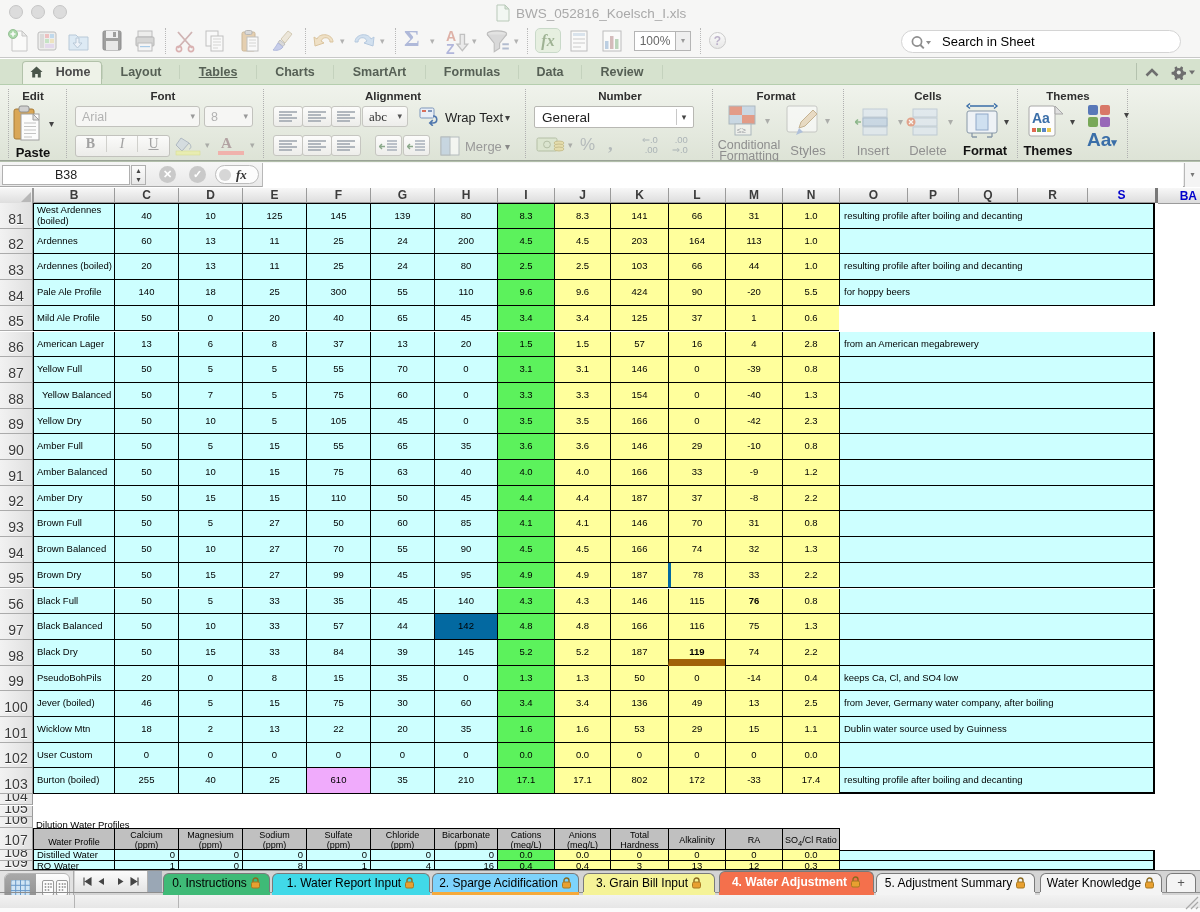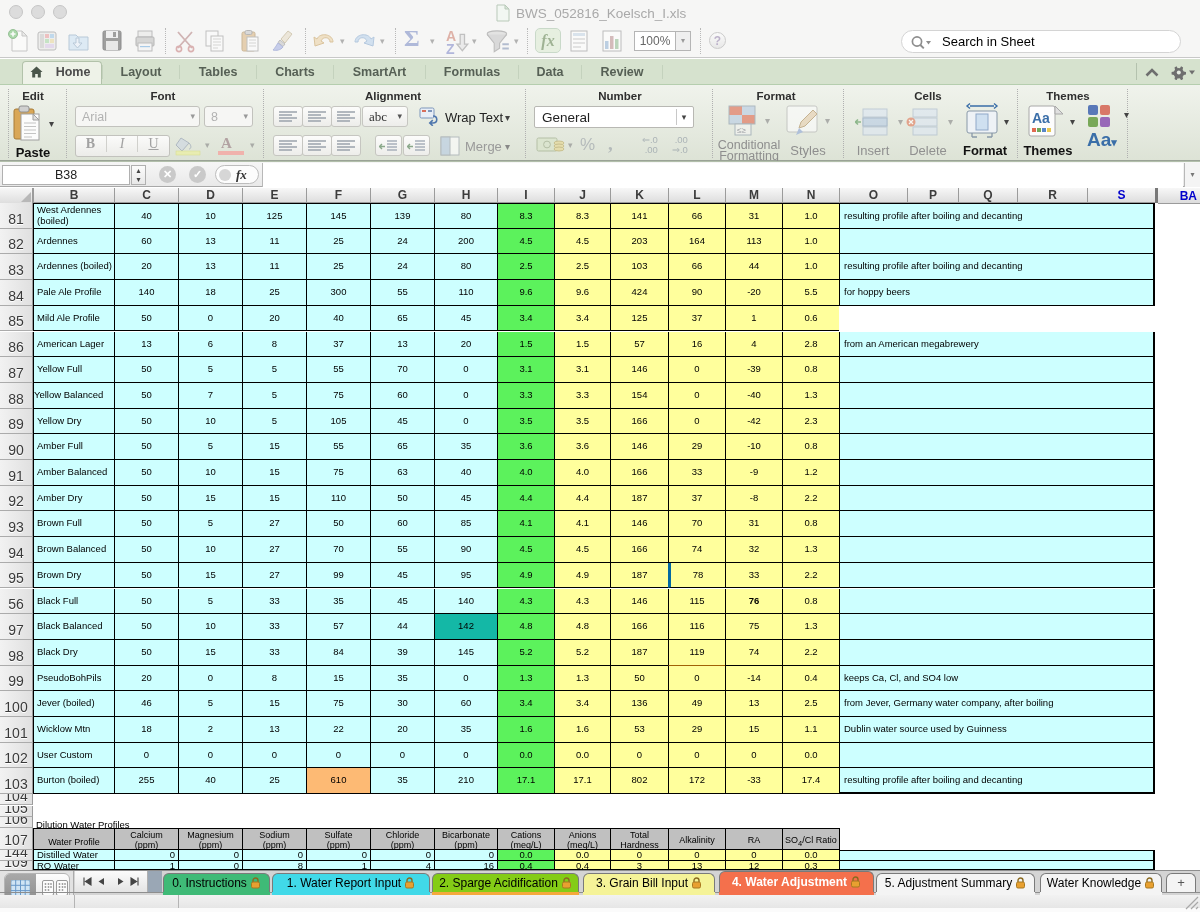--- a/index.html
+++ b/index.html
@@ -124,21 +124,21 @@
 <div class="ab" style="left:40px;top:3px;font-size:13px;color:#000000;">Search in Sheet</div>
     </div>
 </div>
 <div class="ab" style="left:0;top:59px;width:1200px;height:25px;background:#d6e2ce;">
 <div class="ab" style="left:22px;top:2px;width:80px;height:23px;background:#eef2e8;border:1px solid #b2c2aa;border-bottom:none;border-radius:4px 4px 0 0;"></div>
 <svg class="ab" style="left:30px;top:7px;" width="13" height="12" viewBox="0 0 13 12">
       <path d="M6.5 0.5 L12.5 6 h-1.7 v5.5 h-3 v-3.6 h-2.6 v3.6 h-3 V6 H0.5 z" fill="#4a554a"></path>
     </svg>
 <div class="ab" style="left:47px;top:6px;width:52px;font-size:12.5px;font-weight:bold;color:#4b4b4b;text-align:center;">Home</div>
 <div class="ab" style="left:102px;top:6px;width:77px;font-size:12.5px;font-weight:bold;color:#566055;text-align:center;border-left:1px solid #c4d2bd;">Layout</div>
-<div class="ab" style="left:179px;top:6px;width:77px;font-size:12.5px;font-weight:bold;color:#566055;text-align:center;border-left:1px solid #c4d2bd;">Tables</div>
+<div class="ab" style="left:179px;top:6px;width:77px;font-size:12.5px;font-weight:bold;color:#566055;text-align:center;border-left:1px solid #c4d2bd;text-decoration:underline;">Tables</div>
 <div class="ab" style="left:256px;top:6px;width:77px;font-size:12.5px;font-weight:bold;color:#566055;text-align:center;border-left:1px solid #c4d2bd;">Charts</div>
 <div class="ab" style="left:333px;top:6px;width:92px;font-size:12.5px;font-weight:bold;color:#566055;text-align:center;border-left:1px solid #c4d2bd;">SmartArt</div>
 <div class="ab" style="left:425px;top:6px;width:93px;font-size:12.5px;font-weight:bold;color:#566055;text-align:center;border-left:1px solid #c4d2bd;">Formulas</div>
 <div class="ab" style="left:518px;top:6px;width:63px;font-size:12.5px;font-weight:bold;color:#566055;text-align:center;border-left:1px solid #c4d2bd;">Data</div>
 <div class="ab" style="left:581px;top:6px;width:81px;font-size:12.5px;font-weight:bold;color:#566055;text-align:center;border-left:1px solid #c4d2bd;">Review</div>
 <div class="ab" style="left:662px;top:6px;height:14px;border-left:1px solid #c4d2bd;"></div>
 <div class="ab" style="left:1136px;top:4px;height:17px;border-left:1px solid #b4c2ae;"></div>
 <svg class="ab" style="left:1145px;top:9px;" width="14" height="9" viewBox="0 0 14 9">
       <path d="M1.5 7.5 L7 2 L12.5 7.5" fill="none" stroke="#6e6e6e" stroke-width="2.6"></path>
     </svg>
@@ -480,21 +480,21 @@
 <div class="cell" style="left:370px;top:170.2px;width:64px;height:25.7px;background:#cdffff;border-left:1px solid #000;border-bottom:1px solid #000;text-align:center;line-height:24.7px;font-size:9.5px;">70</div>
 <div class="cell" style="left:434px;top:170.2px;width:63px;height:25.7px;background:#cdffff;border-left:1px solid #000;border-bottom:1px solid #000;text-align:center;line-height:24.7px;font-size:9.5px;">0</div>
 <div class="cell" style="left:497px;top:170.2px;width:57px;height:25.7px;background:#5cf25c;border-left:1px solid #000;border-bottom:1px solid #000;text-align:center;line-height:24.7px;font-size:9.5px;">3.1</div>
 <div class="cell" style="left:554px;top:170.2px;width:56px;height:25.7px;background:#ffff9c;border-left:1px solid #000;border-bottom:1px solid #000;text-align:center;line-height:24.7px;font-size:9.5px;">3.1</div>
 <div class="cell" style="left:610px;top:170.2px;width:58px;height:25.7px;background:#ffff9c;border-left:1px solid #000;border-bottom:1px solid #000;text-align:center;line-height:24.7px;font-size:9.5px;">146</div>
 <div class="cell" style="left:668px;top:170.2px;width:57px;height:25.7px;background:#ffff9c;border-left:1px solid #000;border-bottom:1px solid #000;text-align:center;line-height:24.7px;font-size:9.5px;">0</div>
 <div class="cell" style="left:725px;top:170.2px;width:57px;height:25.7px;background:#ffff9c;border-left:1px solid #000;border-bottom:1px solid #000;text-align:center;line-height:24.7px;font-size:9.5px;">-39</div>
 <div class="cell" style="left:782px;top:170.2px;width:57px;height:25.7px;background:#ffff9c;border-left:1px solid #000;border-bottom:1px solid #000;text-align:center;line-height:24.7px;font-size:9.5px;">0.8</div>
 <div class="cell" style="left:839px;top:170.2px;width:316px;height:25.7px;background:#cdffff;border-left:1px solid #000;border-right:2px solid #000;border-bottom:1px solid #000;padding-left:4px;line-height:24.7px;font-size:9.5px;"></div>
 <div class="gut" style="top:195.9px;height:25.7px;">88</div>
-<div class="cell" style="left:33px;top:195.9px;width:81px;height:25.7px;background:#cdffff;border-left:1px solid #000;border-bottom:1px solid #000;display:flex;align-items:center;padding-left:0;font-size:9.5px;line-height:10.5px;">Yellow Balanced</div>
+<div class="cell" style="left:33px;top:195.9px;width:81px;height:25.7px;background:#cdffff;border-left:1px solid #000;border-bottom:1px solid #000;display:flex;align-items:center;padding-left:8px;font-size:9.5px;line-height:10.5px;">Yellow Balanced</div>
 <div class="cell" style="left:114px;top:195.9px;width:64px;height:25.7px;background:#cdffff;border-left:1px solid #000;border-bottom:1px solid #000;text-align:center;line-height:24.7px;font-size:9.5px;">50</div>
 <div class="cell" style="left:178px;top:195.9px;width:64px;height:25.7px;background:#cdffff;border-left:1px solid #000;border-bottom:1px solid #000;text-align:center;line-height:24.7px;font-size:9.5px;">7</div>
 <div class="cell" style="left:242px;top:195.9px;width:64px;height:25.7px;background:#cdffff;border-left:1px solid #000;border-bottom:1px solid #000;text-align:center;line-height:24.7px;font-size:9.5px;">5</div>
 <div class="cell" style="left:306px;top:195.9px;width:64px;height:25.7px;background:#cdffff;border-left:1px solid #000;border-bottom:1px solid #000;text-align:center;line-height:24.7px;font-size:9.5px;">75</div>
 <div class="cell" style="left:370px;top:195.9px;width:64px;height:25.7px;background:#cdffff;border-left:1px solid #000;border-bottom:1px solid #000;text-align:center;line-height:24.7px;font-size:9.5px;">60</div>
 <div class="cell" style="left:434px;top:195.9px;width:63px;height:25.7px;background:#cdffff;border-left:1px solid #000;border-bottom:1px solid #000;text-align:center;line-height:24.7px;font-size:9.5px;">0</div>
 <div class="cell" style="left:497px;top:195.9px;width:57px;height:25.7px;background:#5cf25c;border-left:1px solid #000;border-bottom:1px solid #000;text-align:center;line-height:24.7px;font-size:9.5px;">3.3</div>
 <div class="cell" style="left:554px;top:195.9px;width:56px;height:25.7px;background:#ffff9c;border-left:1px solid #000;border-bottom:1px solid #000;text-align:center;line-height:24.7px;font-size:9.5px;">3.3</div>
 <div class="cell" style="left:610px;top:195.9px;width:58px;height:25.7px;background:#ffff9c;border-left:1px solid #000;border-bottom:1px solid #000;text-align:center;line-height:24.7px;font-size:9.5px;">154</div>
 <div class="cell" style="left:668px;top:195.9px;width:57px;height:25.7px;background:#ffff9c;border-left:1px solid #000;border-bottom:1px solid #000;text-align:center;line-height:24.7px;font-size:9.5px;">0</div>
@@ -621,40 +621,40 @@
 <div class="cell" style="left:725px;top:401.5px;width:57px;height:25.7px;background:#ffff9c;border-left:1px solid #000;border-bottom:1px solid #000;text-align:center;line-height:24.7px;font-size:9.5px;font-weight:bold;">76</div>
 <div class="cell" style="left:782px;top:401.5px;width:57px;height:25.7px;background:#ffff9c;border-left:1px solid #000;border-bottom:1px solid #000;text-align:center;line-height:24.7px;font-size:9.5px;">0.8</div>
 <div class="cell" style="left:839px;top:401.5px;width:316px;height:25.7px;background:#cdffff;border-left:1px solid #000;border-right:2px solid #000;border-bottom:1px solid #000;padding-left:4px;line-height:24.7px;font-size:9.5px;"></div>
 <div class="gut" style="top:427.2px;height:25.7px;">97</div>
 <div class="cell" style="left:33px;top:427.2px;width:81px;height:25.7px;background:#cdffff;border-left:1px solid #000;border-bottom:1px solid #000;display:flex;align-items:center;padding-left:3px;font-size:9.5px;line-height:10.5px;">Black Balanced</div>
 <div class="cell" style="left:114px;top:427.2px;width:64px;height:25.7px;background:#cdffff;border-left:1px solid #000;border-bottom:1px solid #000;text-align:center;line-height:24.7px;font-size:9.5px;">50</div>
 <div class="cell" style="left:178px;top:427.2px;width:64px;height:25.7px;background:#cdffff;border-left:1px solid #000;border-bottom:1px solid #000;text-align:center;line-height:24.7px;font-size:9.5px;">10</div>
 <div class="cell" style="left:242px;top:427.2px;width:64px;height:25.7px;background:#cdffff;border-left:1px solid #000;border-bottom:1px solid #000;text-align:center;line-height:24.7px;font-size:9.5px;">33</div>
 <div class="cell" style="left:306px;top:427.2px;width:64px;height:25.7px;background:#cdffff;border-left:1px solid #000;border-bottom:1px solid #000;text-align:center;line-height:24.7px;font-size:9.5px;">57</div>
 <div class="cell" style="left:370px;top:427.2px;width:64px;height:25.7px;background:#cdffff;border-left:1px solid #000;border-bottom:1px solid #000;text-align:center;line-height:24.7px;font-size:9.5px;">44</div>
-<div class="cell" style="left:434px;top:427.2px;width:63px;height:25.7px;background:#14b8a6;border-left:1px solid #000;border-bottom:1px solid #000;text-align:center;line-height:24.7px;font-size:9.5px;">142</div>
+<div class="cell" style="left:434px;top:427.2px;width:63px;height:25.7px;background:#0369a1;border-left:1px solid #000;border-bottom:1px solid #000;text-align:center;line-height:24.7px;font-size:9.5px;">142</div>
 <div class="cell" style="left:497px;top:427.2px;width:57px;height:25.7px;background:#5cf25c;border-left:1px solid #000;border-bottom:1px solid #000;text-align:center;line-height:24.7px;font-size:9.5px;">4.8</div>
 <div class="cell" style="left:554px;top:427.2px;width:56px;height:25.7px;background:#ffff9c;border-left:1px solid #000;border-bottom:1px solid #000;text-align:center;line-height:24.7px;font-size:9.5px;">4.8</div>
 <div class="cell" style="left:610px;top:427.2px;width:58px;height:25.7px;background:#ffff9c;border-left:1px solid #000;border-bottom:1px solid #000;text-align:center;line-height:24.7px;font-size:9.5px;">166</div>
 <div class="cell" style="left:668px;top:427.2px;width:57px;height:25.7px;background:#ffff9c;border-left:1px solid #000;border-bottom:1px solid #000;text-align:center;line-height:24.7px;font-size:9.5px;">116</div>
 <div class="cell" style="left:725px;top:427.2px;width:57px;height:25.7px;background:#ffff9c;border-left:1px solid #000;border-bottom:1px solid #000;text-align:center;line-height:24.7px;font-size:9.5px;">75</div>
 <div class="cell" style="left:782px;top:427.2px;width:57px;height:25.7px;background:#ffff9c;border-left:1px solid #000;border-bottom:1px solid #000;text-align:center;line-height:24.7px;font-size:9.5px;">1.3</div>
 <div class="cell" style="left:839px;top:427.2px;width:316px;height:25.7px;background:#cdffff;border-left:1px solid #000;border-right:2px solid #000;border-bottom:1px solid #000;padding-left:4px;line-height:24.7px;font-size:9.5px;"></div>
 <div class="gut" style="top:452.9px;height:25.7px;">98</div>
 <div class="cell" style="left:33px;top:452.9px;width:81px;height:25.7px;background:#cdffff;border-left:1px solid #000;border-bottom:1px solid #000;display:flex;align-items:center;padding-left:3px;font-size:9.5px;line-height:10.5px;">Black Dry</div>
 <div class="cell" style="left:114px;top:452.9px;width:64px;height:25.7px;background:#cdffff;border-left:1px solid #000;border-bottom:1px solid #000;text-align:center;line-height:24.7px;font-size:9.5px;">50</div>
 <div class="cell" style="left:178px;top:452.9px;width:64px;height:25.7px;background:#cdffff;border-left:1px solid #000;border-bottom:1px solid #000;text-align:center;line-height:24.7px;font-size:9.5px;">15</div>
 <div class="cell" style="left:242px;top:452.9px;width:64px;height:25.7px;background:#cdffff;border-left:1px solid #000;border-bottom:1px solid #000;text-align:center;line-height:24.7px;font-size:9.5px;">33</div>
 <div class="cell" style="left:306px;top:452.9px;width:64px;height:25.7px;background:#cdffff;border-left:1px solid #000;border-bottom:1px solid #000;text-align:center;line-height:24.7px;font-size:9.5px;">84</div>
 <div class="cell" style="left:370px;top:452.9px;width:64px;height:25.7px;background:#cdffff;border-left:1px solid #000;border-bottom:1px solid #000;text-align:center;line-height:24.7px;font-size:9.5px;">39</div>
 <div class="cell" style="left:434px;top:452.9px;width:63px;height:25.7px;background:#cdffff;border-left:1px solid #000;border-bottom:1px solid #000;text-align:center;line-height:24.7px;font-size:9.5px;">145</div>
 <div class="cell" style="left:497px;top:452.9px;width:57px;height:25.7px;background:#5cf25c;border-left:1px solid #000;border-bottom:1px solid #000;text-align:center;line-height:24.7px;font-size:9.5px;">5.2</div>
 <div class="cell" style="left:554px;top:452.9px;width:56px;height:25.7px;background:#ffff9c;border-left:1px solid #000;border-bottom:1px solid #000;text-align:center;line-height:24.7px;font-size:9.5px;">5.2</div>
 <div class="cell" style="left:610px;top:452.9px;width:58px;height:25.7px;background:#ffff9c;border-left:1px solid #000;border-bottom:1px solid #000;text-align:center;line-height:24.7px;font-size:9.5px;">187</div>
-<div class="cell" style="left:668px;top:452.9px;width:57px;height:25.7px;background:#ffff9c;border-left:1px solid #000;border-bottom:1px solid #a16207;text-align:center;line-height:24.7px;font-size:9.5px;">119</div>
+<div class="cell" style="left:668px;top:452.9px;width:57px;height:25.7px;background:#ffff9c;border-left:1px solid #000;border-bottom:7px solid #a16207;text-align:center;line-height:24.7px;font-size:9.5px;font-weight:bold;">119</div>
 <div class="cell" style="left:725px;top:452.9px;width:57px;height:25.7px;background:#ffff9c;border-left:1px solid #000;border-bottom:1px solid #000;text-align:center;line-height:24.7px;font-size:9.5px;">74</div>
 <div class="cell" style="left:782px;top:452.9px;width:57px;height:25.7px;background:#ffff9c;border-left:1px solid #000;border-bottom:1px solid #000;text-align:center;line-height:24.7px;font-size:9.5px;">2.2</div>
 <div class="cell" style="left:839px;top:452.9px;width:316px;height:25.7px;background:#cdffff;border-left:1px solid #000;border-right:2px solid #000;border-bottom:1px solid #000;padding-left:4px;line-height:24.7px;font-size:9.5px;"></div>
 <div class="gut" style="top:478.6px;height:25.7px;">99</div>
 <div class="cell" style="left:33px;top:478.6px;width:81px;height:25.7px;background:#cdffff;border-left:1px solid #000;border-bottom:1px solid #000;display:flex;align-items:center;padding-left:3px;font-size:9.5px;line-height:10.5px;">PseudoBohPils</div>
 <div class="cell" style="left:114px;top:478.6px;width:64px;height:25.7px;background:#cdffff;border-left:1px solid #000;border-bottom:1px solid #000;text-align:center;line-height:24.7px;font-size:9.5px;">20</div>
 <div class="cell" style="left:178px;top:478.6px;width:64px;height:25.7px;background:#cdffff;border-left:1px solid #000;border-bottom:1px solid #000;text-align:center;line-height:24.7px;font-size:9.5px;">0</div>
 <div class="cell" style="left:242px;top:478.6px;width:64px;height:25.7px;background:#cdffff;border-left:1px solid #000;border-bottom:1px solid #000;text-align:center;line-height:24.7px;font-size:9.5px;">8</div>
 <div class="cell" style="left:306px;top:478.6px;width:64px;height:25.7px;background:#cdffff;border-left:1px solid #000;border-bottom:1px solid #000;text-align:center;line-height:24.7px;font-size:9.5px;">15</div>
 <div class="cell" style="left:370px;top:478.6px;width:64px;height:25.7px;background:#cdffff;border-left:1px solid #000;border-bottom:1px solid #000;text-align:center;line-height:24.7px;font-size:9.5px;">35</div>
@@ -709,21 +709,21 @@
 <div class="cell" style="left:610px;top:555.7px;width:58px;height:25.7px;background:#ffff9c;border-left:1px solid #000;border-bottom:1px solid #000;text-align:center;line-height:24.7px;font-size:9.5px;">0</div>
 <div class="cell" style="left:668px;top:555.7px;width:57px;height:25.7px;background:#ffff9c;border-left:1px solid #000;border-bottom:1px solid #000;text-align:center;line-height:24.7px;font-size:9.5px;">0</div>
 <div class="cell" style="left:725px;top:555.7px;width:57px;height:25.7px;background:#ffff9c;border-left:1px solid #000;border-bottom:1px solid #000;text-align:center;line-height:24.7px;font-size:9.5px;">0</div>
 <div class="cell" style="left:782px;top:555.7px;width:57px;height:25.7px;background:#ffff9c;border-left:1px solid #000;border-bottom:1px solid #000;text-align:center;line-height:24.7px;font-size:9.5px;">0.0</div>
 <div class="cell" style="left:839px;top:555.7px;width:316px;height:25.7px;background:#cdffff;border-left:1px solid #000;border-right:2px solid #000;border-bottom:1px solid #000;padding-left:4px;line-height:24.7px;font-size:9.5px;"></div>
 <div class="gut" style="top:581.4px;height:25.7px;">103</div>
 <div class="cell" style="left:33px;top:581.4px;width:81px;height:25.7px;background:#cdffff;border-left:1px solid #000;border-bottom:1px solid #000;display:flex;align-items:center;padding-left:3px;font-size:9.5px;line-height:10.5px;">Burton (boiled)</div>
 <div class="cell" style="left:114px;top:581.4px;width:64px;height:25.7px;background:#cdffff;border-left:1px solid #000;border-bottom:1px solid #000;text-align:center;line-height:24.7px;font-size:9.5px;">255</div>
 <div class="cell" style="left:178px;top:581.4px;width:64px;height:25.7px;background:#cdffff;border-left:1px solid #000;border-bottom:1px solid #000;text-align:center;line-height:24.7px;font-size:9.5px;">40</div>
 <div class="cell" style="left:242px;top:581.4px;width:64px;height:25.7px;background:#cdffff;border-left:1px solid #000;border-bottom:1px solid #000;text-align:center;line-height:24.7px;font-size:9.5px;">25</div>
-<div class="cell" style="left:306px;top:581.4px;width:64px;height:25.7px;background:#fdba74;border-left:1px solid #000;border-bottom:1px solid #000;text-align:center;line-height:24.7px;font-size:9.5px;">610</div>
+<div class="cell" style="left:306px;top:581.4px;width:64px;height:25.7px;background:#f0abfc;border-left:1px solid #000;border-bottom:1px solid #000;text-align:center;line-height:24.7px;font-size:9.5px;">610</div>
 <div class="cell" style="left:370px;top:581.4px;width:64px;height:25.7px;background:#cdffff;border-left:1px solid #000;border-bottom:1px solid #000;text-align:center;line-height:24.7px;font-size:9.5px;">35</div>
 <div class="cell" style="left:434px;top:581.4px;width:63px;height:25.7px;background:#cdffff;border-left:1px solid #000;border-bottom:1px solid #000;text-align:center;line-height:24.7px;font-size:9.5px;">210</div>
 <div class="cell" style="left:497px;top:581.4px;width:57px;height:25.7px;background:#5cf25c;border-left:1px solid #000;border-bottom:1px solid #000;text-align:center;line-height:24.7px;font-size:9.5px;">17.1</div>
 <div class="cell" style="left:554px;top:581.4px;width:56px;height:25.7px;background:#ffff9c;border-left:1px solid #000;border-bottom:1px solid #000;text-align:center;line-height:24.7px;font-size:9.5px;">17.1</div>
 <div class="cell" style="left:610px;top:581.4px;width:58px;height:25.7px;background:#ffff9c;border-left:1px solid #000;border-bottom:1px solid #000;text-align:center;line-height:24.7px;font-size:9.5px;">802</div>
 <div class="cell" style="left:668px;top:581.4px;width:57px;height:25.7px;background:#ffff9c;border-left:1px solid #000;border-bottom:1px solid #000;text-align:center;line-height:24.7px;font-size:9.5px;">172</div>
 <div class="cell" style="left:725px;top:581.4px;width:57px;height:25.7px;background:#ffff9c;border-left:1px solid #000;border-bottom:1px solid #000;text-align:center;line-height:24.7px;font-size:9.5px;">-33</div>
 <div class="cell" style="left:782px;top:581.4px;width:57px;height:25.7px;background:#ffff9c;border-left:1px solid #000;border-bottom:1px solid #000;text-align:center;line-height:24.7px;font-size:9.5px;">17.4</div>
 <div class="cell" style="left:839px;top:581.4px;width:316px;height:25.7px;background:#cdffff;border-left:1px solid #000;border-right:2px solid #000;border-bottom:2px solid #000;padding-left:4px;line-height:24.7px;font-size:9.5px;">resulting profile after boiling and decanting</div>
 <div class="gut" style="top:607.1px;height:11.4px;padding-bottom:0;">104</div>
@@ -738,21 +738,21 @@
 <div class="cell" style="left:306px;top:641.3px;width:64px;height:21.7px;background:#c0c0c0;border-left:1px solid #000;border-top:1px solid #000;border-bottom:1px solid #000;text-align:center;padding-top:2px;font-size:9px;line-height:9.5px;">Sulfate<br>(ppm)</div>
 <div class="cell" style="left:370px;top:641.3px;width:64px;height:21.7px;background:#c0c0c0;border-left:1px solid #000;border-top:1px solid #000;border-bottom:1px solid #000;text-align:center;padding-top:2px;font-size:9px;line-height:9.5px;">Chloride<br>(ppm)</div>
 <div class="cell" style="left:434px;top:641.3px;width:63px;height:21.7px;background:#c0c0c0;border-left:1px solid #000;border-top:1px solid #000;border-bottom:1px solid #000;text-align:center;padding-top:2px;font-size:9px;line-height:9.5px;">Bicarbonate<br>(ppm)</div>
 <div class="cell" style="left:497px;top:641.3px;width:57px;height:21.7px;background:#c0c0c0;border-left:1px solid #000;border-top:1px solid #000;border-bottom:1px solid #000;text-align:center;padding-top:2px;font-size:9px;line-height:9.5px;">Cations<br>(meq/L)</div>
 <div class="cell" style="left:554px;top:641.3px;width:56px;height:21.7px;background:#c0c0c0;border-left:1px solid #000;border-top:1px solid #000;border-bottom:1px solid #000;text-align:center;padding-top:2px;font-size:9px;line-height:9.5px;">Anions<br>(meq/L)</div>
 <div class="cell" style="left:610px;top:641.3px;width:58px;height:21.7px;background:#c0c0c0;border-left:1px solid #000;border-top:1px solid #000;border-bottom:1px solid #000;text-align:center;padding-top:2px;font-size:9px;line-height:9.5px;">Total<br>Hardness</div>
 <div class="cell" style="left:668px;top:641.3px;width:57px;height:21.7px;background:#c0c0c0;border-left:1px solid #000;border-top:1px solid #000;border-bottom:1px solid #000;text-align:center;padding-top:7px;font-size:9px;line-height:9.5px;">Alkalinity</div>
 <div class="cell" style="left:725px;top:641.3px;width:57px;height:21.7px;background:#c0c0c0;border-left:1px solid #000;border-top:1px solid #000;border-bottom:1px solid #000;text-align:center;padding-top:7px;font-size:9px;line-height:9.5px;">RA</div>
 <div class="cell" style="left:782px;top:641.3px;width:57px;height:21.7px;background:#c0c0c0;border-left:1px solid #000;border-top:1px solid #000;border-bottom:1px solid #000;text-align:left;padding-left:2px;padding-top:7px;font-size:9px;line-height:9.5px;">SO<sub>4</sub>/Cl Ratio</div>
 <div class="ab" style="left:839px;top:641.3px;height:21.7px;border-left:1px solid #000;"></div>
-<div class="gut" style="top:663.0px;height:10.5px;padding-bottom:0;">144</div>
+<div class="gut" style="top:663.0px;height:10.5px;padding-bottom:0;">108</div>
 <div class="gut" style="top:673.5px;height:10.5px;padding-bottom:0;">109</div>
 <div class="cell" style="left:33px;top:663.0px;width:81px;height:10.5px;background:#cdffff;border-left:1px solid #000;border-bottom:1px solid #000;padding-left:3px;font-size:9.5px;line-height:10px;">Distilled Water</div>
 <div class="cell" style="left:114px;top:663.0px;width:64px;height:10.5px;background:#cdffff;border-left:1px solid #000;border-bottom:1px solid #000;text-align:right;padding-right:3px;font-size:9.5px;line-height:10px;">0</div>
 <div class="cell" style="left:178px;top:663.0px;width:64px;height:10.5px;background:#cdffff;border-left:1px solid #000;border-bottom:1px solid #000;text-align:right;padding-right:3px;font-size:9.5px;line-height:10px;">0</div>
 <div class="cell" style="left:242px;top:663.0px;width:64px;height:10.5px;background:#cdffff;border-left:1px solid #000;border-bottom:1px solid #000;text-align:right;padding-right:3px;font-size:9.5px;line-height:10px;">0</div>
 <div class="cell" style="left:306px;top:663.0px;width:64px;height:10.5px;background:#cdffff;border-left:1px solid #000;border-bottom:1px solid #000;text-align:right;padding-right:3px;font-size:9.5px;line-height:10px;">0</div>
 <div class="cell" style="left:370px;top:663.0px;width:64px;height:10.5px;background:#cdffff;border-left:1px solid #000;border-bottom:1px solid #000;text-align:right;padding-right:3px;font-size:9.5px;line-height:10px;">0</div>
 <div class="cell" style="left:434px;top:663.0px;width:63px;height:10.5px;background:#cdffff;border-left:1px solid #000;border-bottom:1px solid #000;text-align:right;padding-right:3px;font-size:9.5px;line-height:10px;">0</div>
 <div class="cell" style="left:497px;top:663.0px;width:57px;height:10.5px;background:#5cf25c;border-left:1px solid #000;border-bottom:1px solid #000;text-align:center;font-size:9.5px;line-height:10px;">0.0</div>
 <div class="cell" style="left:554px;top:663.0px;width:56px;height:10.5px;background:#ffff9c;border-left:1px solid #000;border-bottom:1px solid #000;text-align:center;font-size:9.5px;line-height:10px;">0.0</div>
@@ -825,21 +825,21 @@
     </svg>
 <div class="ab" style="left:148px;top:0;width:14px;height:21px;background:#9aa7b5;"></div>
 <div class="ab" style="left:163px;top:2px;width:107px;height:19px;background:#3fba77;border:1px solid #7a7a7a;border-bottom:none;border-radius:6px 6px 0 0;z-index:3;text-align:center;font-size:12px;font-weight:normal;color:#000;line-height:18px;">0. Instructions<svg style="display:inline-block;vertical-align:-2px;margin-left:3px;" width="11" height="12" viewBox="0 0 11 12">
         <path d="M3 5 v-1.5 a2.5 2.5 0 0 1 5 0 V5" fill="none" stroke="#8a6a20" stroke-width="1.4"></path>
         <rect x="1.5" y="5" width="8" height="6" rx="1.5" fill="#e8a030" stroke="#a87820"></rect>
       </svg></div>
 <div class="ab" style="left:272px;top:2px;width:158px;height:19px;background:#41d9e8;border:1px solid #7a7a7a;border-bottom:none;border-radius:6px 6px 0 0;z-index:3;text-align:center;font-size:12px;font-weight:normal;color:#000;line-height:18px;">1. Water Report Input<svg style="display:inline-block;vertical-align:-2px;margin-left:3px;" width="11" height="12" viewBox="0 0 11 12">
         <path d="M3 5 v-1.5 a2.5 2.5 0 0 1 5 0 V5" fill="none" stroke="#8a6a20" stroke-width="1.4"></path>
         <rect x="1.5" y="5" width="8" height="6" rx="1.5" fill="#e8a030" stroke="#a87820"></rect>
       </svg></div>
-<div class="ab" style="left:432px;top:2px;width:147px;height:19px;background:#84cc16;border:1px solid #7a7a7a;border-bottom:none;border-radius:6px 6px 0 0;z-index:3;text-align:center;font-size:12px;font-weight:normal;color:#000;line-height:18px;">2. Sparge Acidification<svg style="display:inline-block;vertical-align:-2px;margin-left:3px;" width="11" height="12" viewBox="0 0 11 12">
+<div class="ab" style="left:432px;top:2px;width:147px;height:19px;background:#7dd3fc;border:1px solid #7a7a7a;border-bottom:none;border-radius:6px 6px 0 0;z-index:3;text-align:center;font-size:12px;font-weight:normal;color:#000;line-height:18px;">2. Sparge Acidification<svg style="display:inline-block;vertical-align:-2px;margin-left:3px;" width="11" height="12" viewBox="0 0 11 12">
         <path d="M3 5 v-1.5 a2.5 2.5 0 0 1 5 0 V5" fill="none" stroke="#8a6a20" stroke-width="1.4"></path>
         <rect x="1.5" y="5" width="8" height="6" rx="1.5" fill="#e8a030" stroke="#a87820"></rect>
       </svg></div>
 <div class="ab" style="left:583px;top:2px;width:132px;height:19px;background:#f5f398;border:1px solid #7a7a7a;border-bottom:none;border-radius:6px 6px 0 0;z-index:3;text-align:center;font-size:12px;font-weight:normal;color:#000;line-height:18px;">3. Grain Bill Input<svg style="display:inline-block;vertical-align:-2px;margin-left:3px;" width="11" height="12" viewBox="0 0 11 12">
         <path d="M3 5 v-1.5 a2.5 2.5 0 0 1 5 0 V5" fill="none" stroke="#8a6a20" stroke-width="1.4"></path>
         <rect x="1.5" y="5" width="8" height="6" rx="1.5" fill="#e8a030" stroke="#a87820"></rect>
       </svg></div>
 <div class="ab" style="left:719px;top:0px;width:155px;height:21px;background:#f4704c;border:1px solid #7a7a7a;border-bottom:none;border-radius:6px 6px 0 0;z-index:5;text-align:center;font-size:12px;font-weight:bold;color:#fff;line-height:20px;">4. Water Adjustment<svg style="display:inline-block;vertical-align:-2px;margin-left:3px;" width="11" height="12" viewBox="0 0 11 12">
         <path d="M3 5 v-1.5 a2.5 2.5 0 0 1 5 0 V5" fill="none" stroke="#8a6a20" stroke-width="1.4"></path>
         <rect x="1.5" y="5" width="8" height="6" rx="1.5" fill="#e8a030" stroke="#a87820"></rect>

